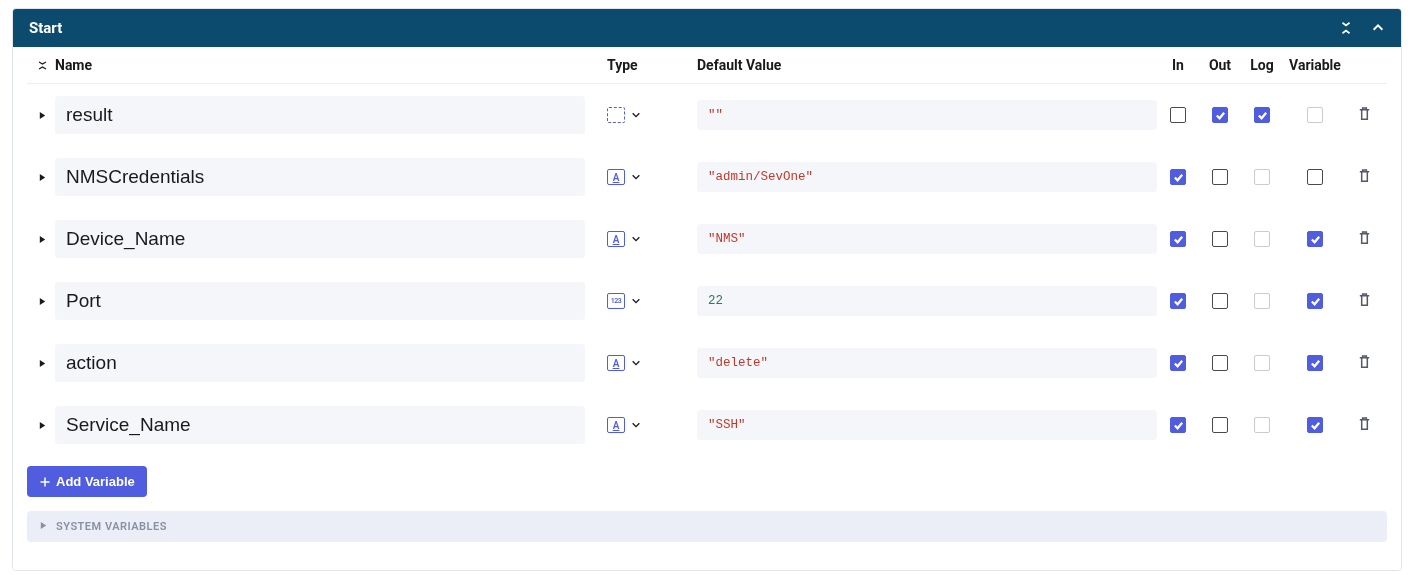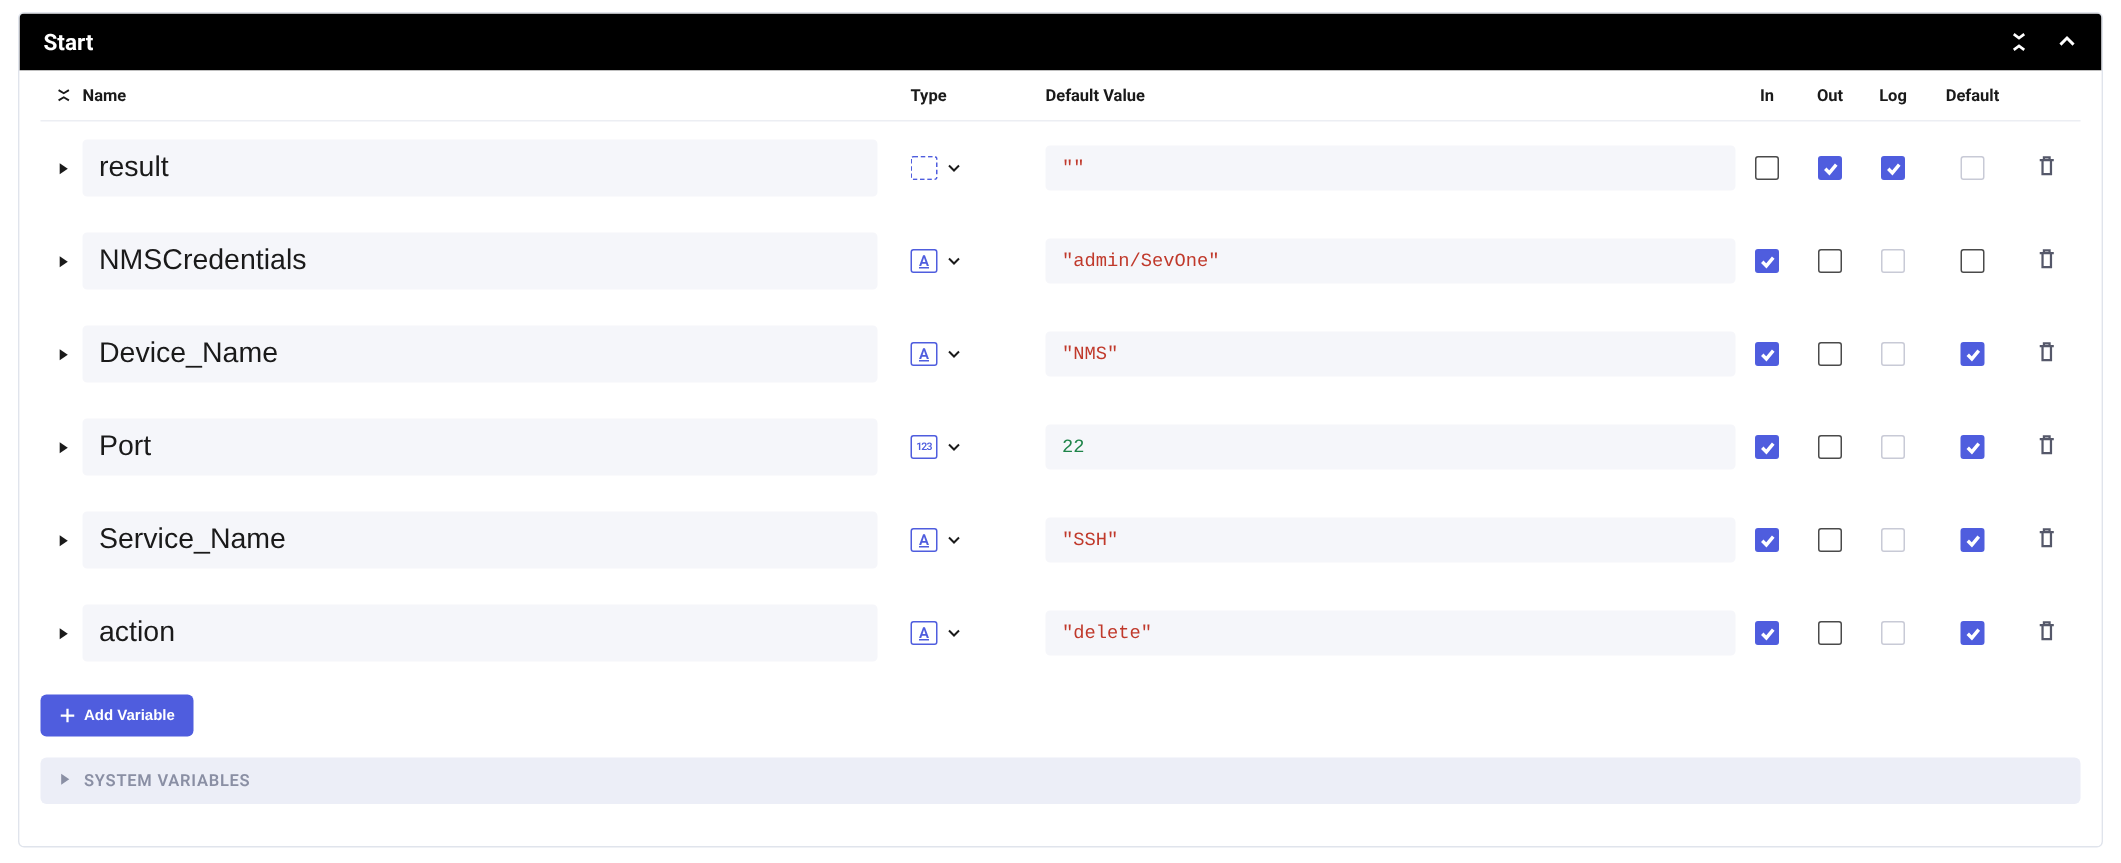--- a/index.html
+++ b/index.html
@@ -1,25 +1,25 @@
 <!DOCTYPE html>
 <html><head>
 <meta charset="utf-8">
 <style>
   * { box-sizing: border-box; margin: 0; padding: 0; }
   body { font-family: -apple-system, BlinkMacSystemFont, "Segoe UI", Roboto, Arial, sans-serif; background: #fff; font-size: 13px; color: #1a1a1a; }
   .panel { border: 1px solid #e0e4ec; border-radius: 4px; margin: 8px 12px; overflow: hidden; }
-  .panel-header { background: #000000; color: #fff; padding: 10px 16px; display: flex; align-items: center; justify-content: space-between; font-weight: 700; font-size: 15px; }
+  .panel-header { background: #0c4a6e; color: #fff; padding: 10px 16px; display: flex; align-items: center; justify-content: space-between; font-weight: 700; font-size: 15px; }
   .panel-header-actions { display: flex; gap: 18px; align-items: center; }
   .panel-header-actions svg { width: 14px; height: 14px; cursor: pointer; display: block; }
   .panel-body { background: #fff; padding: 0 14px 16px 14px; }
   .section-bar { background: #eceef7; border-radius: 4px; padding: 9px 12px; font-size: 11px; font-weight: 600; color: #8a8fa4; letter-spacing: 0.5px; margin: 14px 0 8px 0; display: flex; align-items: center; gap: 8px; }
   .section-bar.collapsed { margin-bottom: 12px; }
   .table-head, .var-row { display: flex; align-items: center; padding: 0 6px; }
-  .table-head { border-bottom: 1px solid #eceef3; padding-bottom: 10px; padding-top: 10px; font-weight: 700; font-size: 11px; }
+  .table-head { border-bottom: 1px solid #eceef3; padding-bottom: 10px; padding-top: 10px; font-weight: 700; font-size: 14px; }
   .col-expand { width: 18px; flex: none; display: flex; justify-content: center; }
   .col-name { flex: 1 1 auto; min-width: 200px; padding-left: 4px; }
   .col-type { width: 70px; flex: none; }
   .col-default { width: 480px; flex: none; padding-left: 20px; }
   .col-check { width: 42px; flex: none; text-align: center; display: flex; justify-content: center; }
   .col-log { width: 42px; flex: none; text-align: center; display: flex; justify-content: center; }
   .col-required { width: 64px; flex: none; text-align: center; display: flex; justify-content: center; }
   .col-trash { width: 34px; flex: none; display: flex; justify-content: center; }
   .var-row { padding-top: 12px; padding-bottom: 12px; }
   .collapse-toggle { cursor: pointer; }
@@ -35,21 +35,21 @@
   .type-select svg { width: 10px; height: 10px; }
   .default-input { width: 100%; background: #f5f6fa; border: 1px solid #f5f6fa; border-radius: 3px; padding: 7px 10px; font-family: "SFMono-Regular", Consolas, "Liberation Mono", Menlo, monospace; font-size: 12.5px; }
   .default-input.str { color: #c0392b; }
   .default-input.num { color: #1e8449; }
   .checkbox { width: 16px; height: 16px; border: 1.5px solid #4a4a4a; border-radius: 2px; cursor: pointer; display: flex; align-items: center; justify-content: center; background: #fff; }
   .checkbox.checked { background: #4f5dde; border-color: #4f5dde; }
   .checkbox.checked svg { width: 11px; height: 11px; stroke: #fff; stroke-width: 2.5; fill: none; }
   .checkbox.muted { border-color: #c8cad6; }
   .trash-btn { cursor: pointer; }
   .trash-btn svg { width: 15px; height: 15px; stroke: #55586a; fill: none; stroke-width: 1.6; }
-  .add-btn { background: #4f5dde; color: #fff; border: none; border-radius: 4px; padding: 8px 12px; font-size: 10px; font-weight: 600; cursor: pointer; display: inline-flex; align-items: center; gap: 5px; margin-top: 10px; }
+  .add-btn { background: #4f5dde; color: #fff; border: none; border-radius: 4px; padding: 8px 12px; font-size: 13px; font-weight: 600; cursor: pointer; display: inline-flex; align-items: center; gap: 5px; margin-top: 10px; }
   .add-btn svg { width: 12px; height: 12px; stroke: #fff; stroke-width: 2; }
   .head-collapse-icon svg { width: 11px; height: 11px; display: block; }
 </style>
 </head>
 <body>
 
 <div class="panel">
 
   <div class="panel-header">
     <span>Start</span>
@@ -77,21 +77,21 @@
             <path d="M3 3 L8 6 L13 3"></path>
             <path d="M3 13 L8 10 L13 13"></path>
           </svg>
       </div>
       <div class="col-name">Name</div>
       <div class="col-type">Type</div>
       <div class="col-default">Default Value</div>
       <div class="col-check">In</div>
       <div class="col-check">Out</div>
       <div class="col-log">Log</div>
-      <div class="col-required">Default</div>
+      <div class="col-required">Variable</div>
       <div class="col-trash"></div>
     </div>
 
     <div id="rows">
         <div class="var-row">
           <div class="col-expand collapse-toggle">
             <svg viewBox="0 0 10 10" fill="#1a1a1a">
               <path d="M2 1 L8 5 L2 9 Z"></path>
             </svg>
           </div>
@@ -252,72 +252,72 @@
                 <path d="M3 4 L13 4 M6 4 L6 2 L10 2 L10 4 M5 4 L5 14 L11 14 L11 4"></path>
               </svg></span>
           </div>
         </div>
         <div class="var-row">
           <div class="col-expand collapse-toggle">
             <svg viewBox="0 0 10 10" fill="#1a1a1a">
               <path d="M2 1 L8 5 L2 9 Z"></path>
             </svg>
           </div>
+          <div class="col-name"><input class="name-input" value="action" style=""></div>
+          <div class="col-type">
+            <div class="type-select">
+              <span class="type-badge string"></span>
+              <svg viewBox="0 0 12 12" fill="none" stroke="#1a1a1a" stroke-width="1.6">
+                <path d="M2 4 L6 8 L10 4"></path>
+              </svg>
+            </div>
+          </div>
+          <div class="col-default"><input class="default-input str" value="&quot;delete&quot;" style=""></div>
+          <div class="col-check">
+            <div class="checkbox checked">
+              <svg viewBox="0 0 12 12">
+                <path d="M2 6 L5 9 L10 3"></path>
+              </svg>
+            </div>
+          </div>
+          <div class="col-check">
+            <div class="checkbox"></div>
+          </div>
+          <div class="col-log">
+            <div class="checkbox muted"></div>
+          </div>
+          <div class="col-required">
+            <div class="checkbox checked">
+              <svg viewBox="0 0 12 12">
+                <path d="M2 6 L5 9 L10 3"></path>
+              </svg>
+            </div>
+          </div>
+          <div class="col-trash">
+            <span class="trash-btn"><svg viewBox="0 0 16 16">
+                <path d="M3 4 L13 4 M6 4 L6 2 L10 2 L10 4 M5 4 L5 14 L11 14 L11 4"></path>
+              </svg></span>
+          </div>
+        </div>
+        <div class="var-row">
+          <div class="col-expand collapse-toggle">
+            <svg viewBox="0 0 10 10" fill="#1a1a1a">
+              <path d="M2 1 L8 5 L2 9 Z"></path>
+            </svg>
+          </div>
           <div class="col-name"><input class="name-input" value="Service_Name" style=""></div>
           <div class="col-type">
             <div class="type-select">
               <span class="type-badge string"></span>
               <svg viewBox="0 0 12 12" fill="none" stroke="#1a1a1a" stroke-width="1.6">
                 <path d="M2 4 L6 8 L10 4"></path>
               </svg>
             </div>
           </div>
           <div class="col-default"><input class="default-input str" value="&quot;SSH&quot;" style=""></div>
-          <div class="col-check">
-            <div class="checkbox checked">
-              <svg viewBox="0 0 12 12">
-                <path d="M2 6 L5 9 L10 3"></path>
-              </svg>
-            </div>
-          </div>
-          <div class="col-check">
-            <div class="checkbox"></div>
-          </div>
-          <div class="col-log">
-            <div class="checkbox muted"></div>
-          </div>
-          <div class="col-required">
-            <div class="checkbox checked">
-              <svg viewBox="0 0 12 12">
-                <path d="M2 6 L5 9 L10 3"></path>
-              </svg>
-            </div>
-          </div>
-          <div class="col-trash">
-            <span class="trash-btn"><svg viewBox="0 0 16 16">
-                <path d="M3 4 L13 4 M6 4 L6 2 L10 2 L10 4 M5 4 L5 14 L11 14 L11 4"></path>
-              </svg></span>
-          </div>
-        </div>
-        <div class="var-row">
-          <div class="col-expand collapse-toggle">
-            <svg viewBox="0 0 10 10" fill="#1a1a1a">
-              <path d="M2 1 L8 5 L2 9 Z"></path>
-            </svg>
-          </div>
-          <div class="col-name"><input class="name-input" value="action" style=""></div>
-          <div class="col-type">
-            <div class="type-select">
-              <span class="type-badge string"></span>
-              <svg viewBox="0 0 12 12" fill="none" stroke="#1a1a1a" stroke-width="1.6">
-                <path d="M2 4 L6 8 L10 4"></path>
-              </svg>
-            </div>
-          </div>
-          <div class="col-default"><input class="default-input str" value="&quot;delete&quot;" style=""></div>
           <div class="col-check">
             <div class="checkbox checked">
               <svg viewBox="0 0 12 12">
                 <path d="M2 6 L5 9 L10 3"></path>
               </svg>
             </div>
           </div>
           <div class="col-check">
             <div class="checkbox"></div>
           </div>

